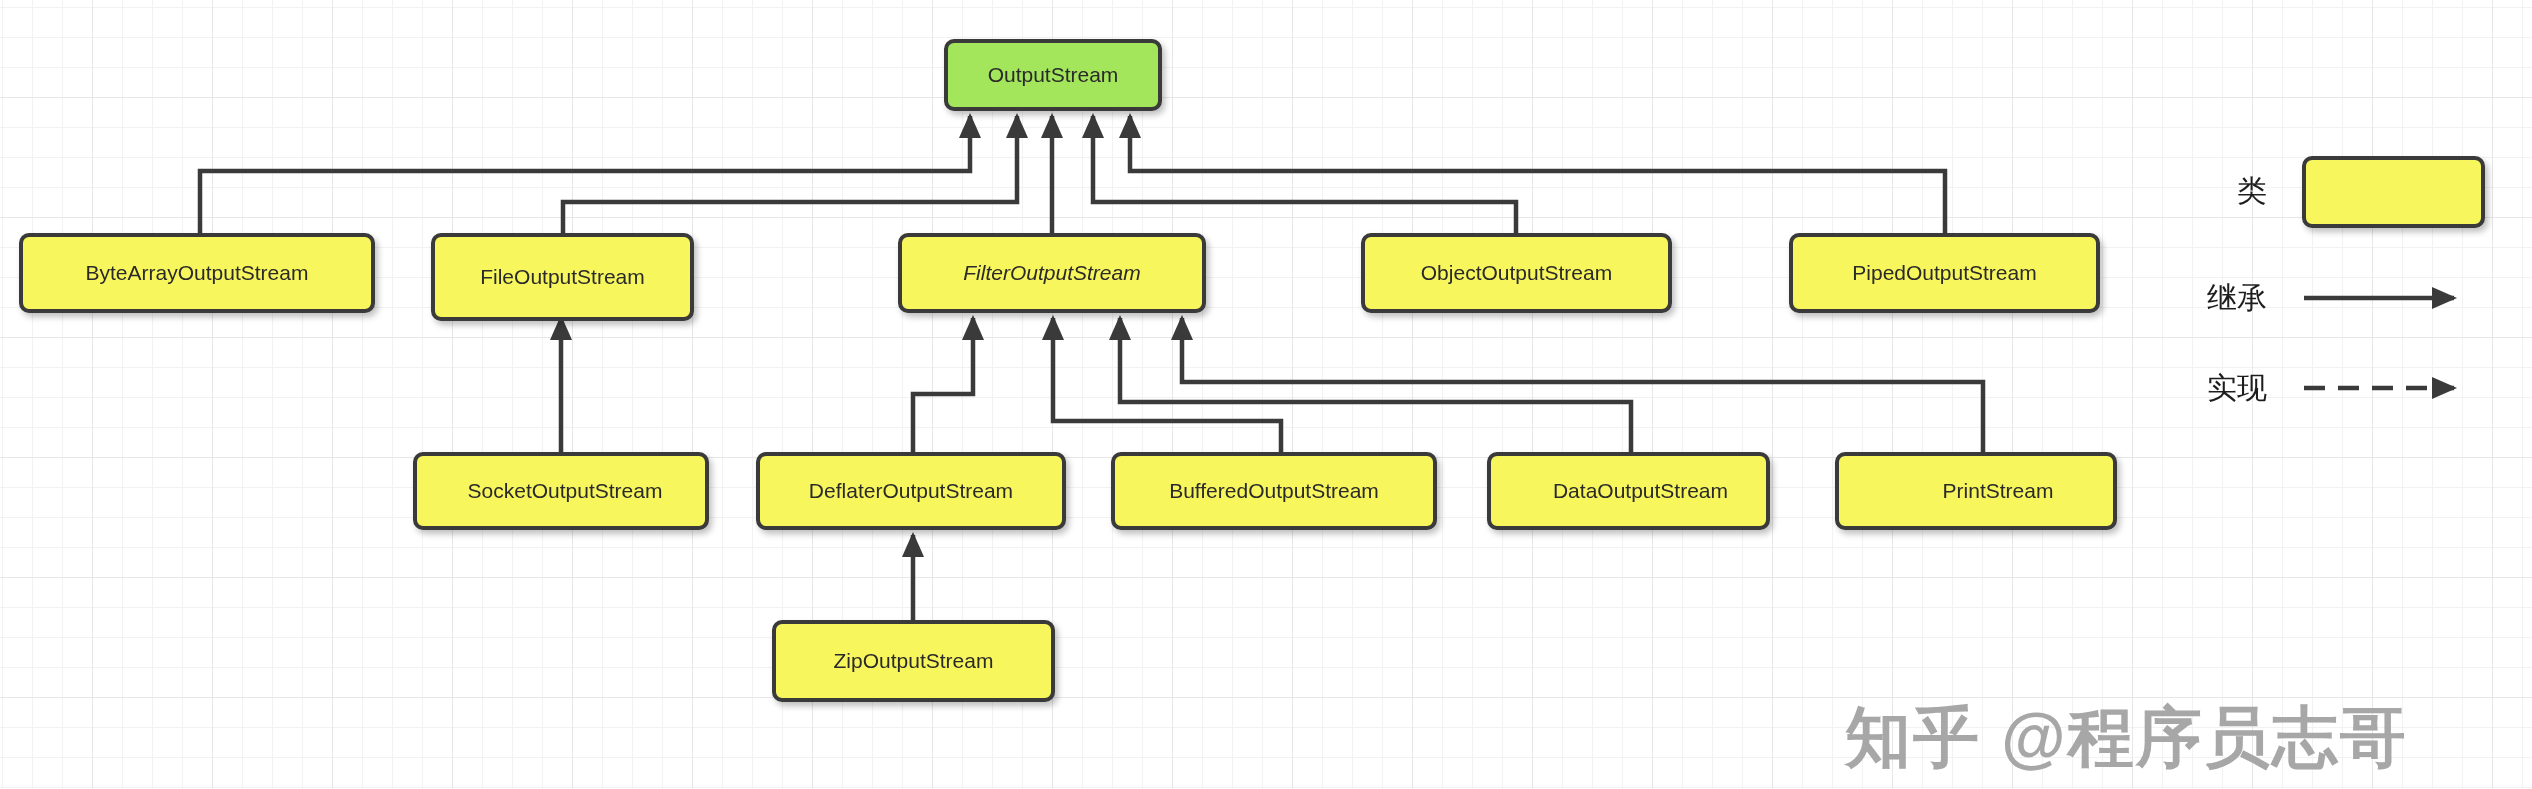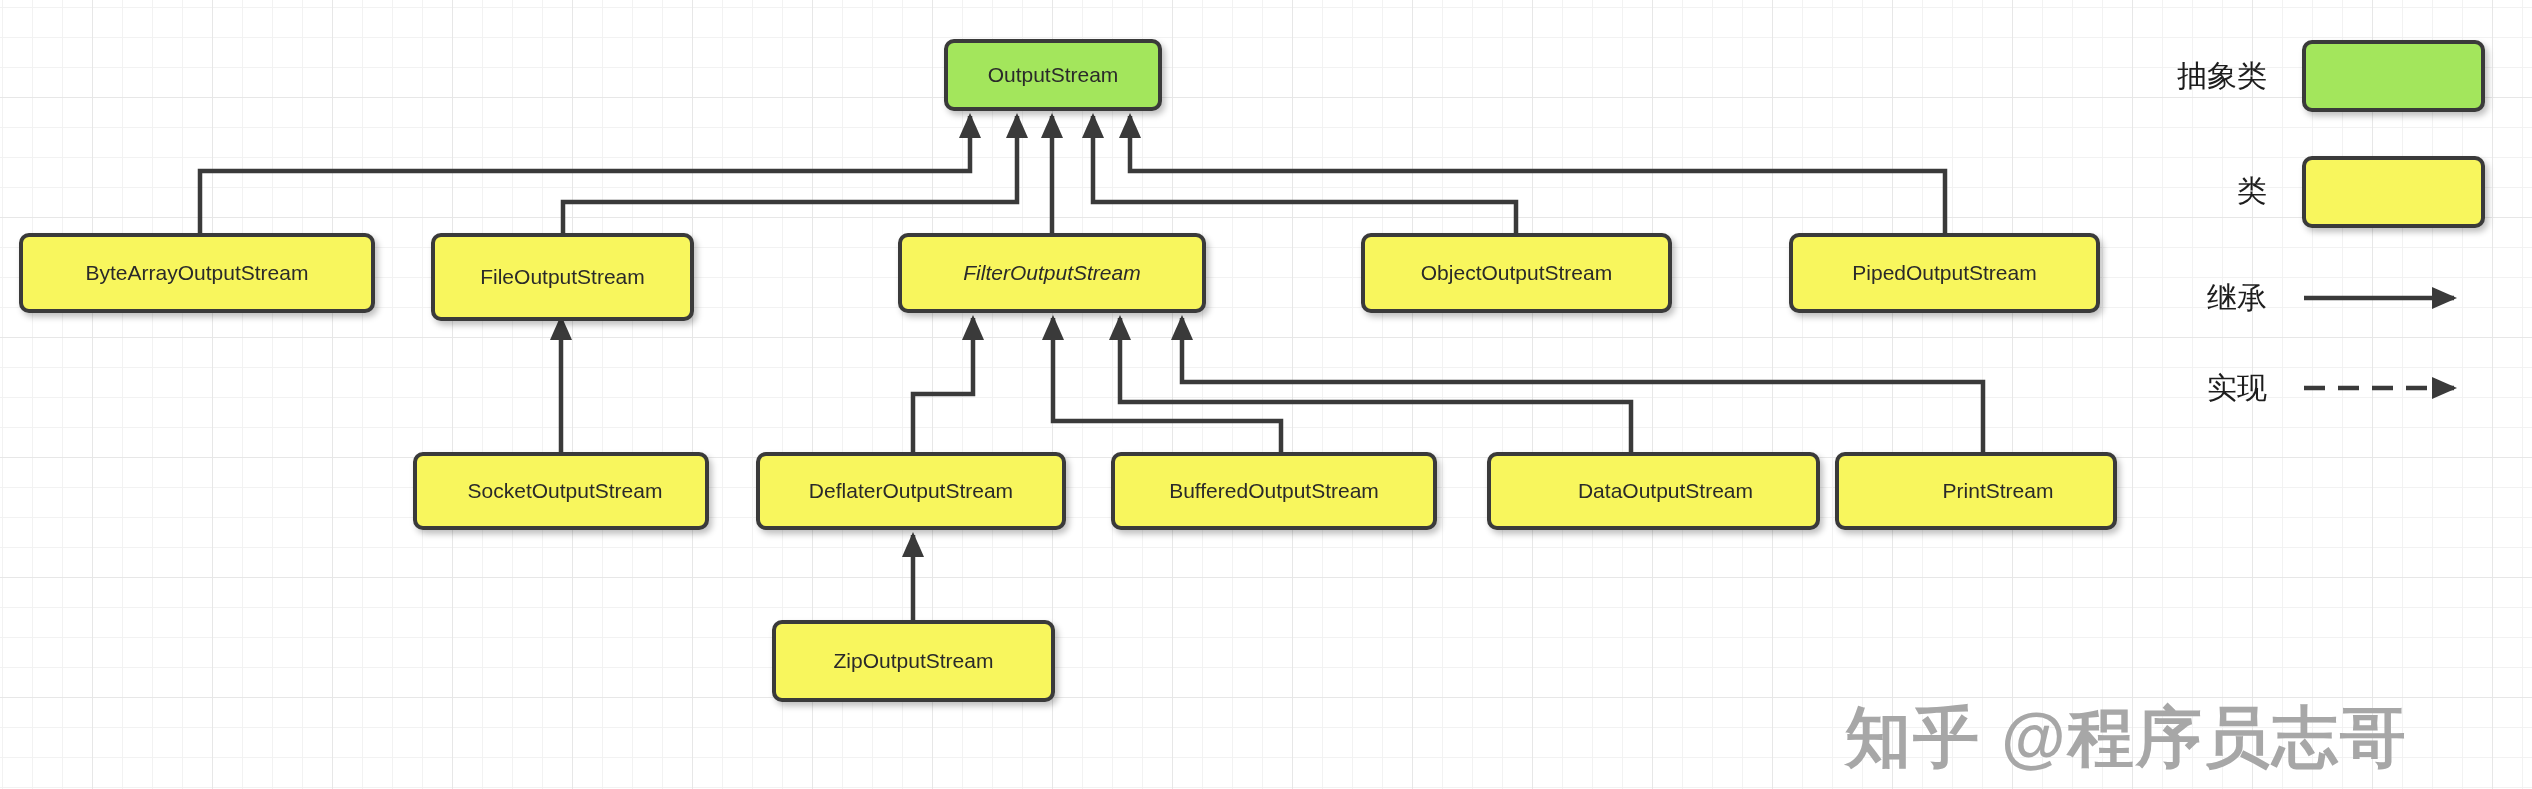--- a/index.html
+++ b/index.html
@@ -129,30 +129,26 @@
   <div id="node-layer">
       <div class="node abstract" style="left: 944px; top: 39px; width: 218px; height: 72px;">OutputStream</div>
       <div class="node" style="left: 19px; top: 233px; width: 356px; height: 80px;">ByteArrayOutputStream</div>
       <div class="node" style="left: 431px; top: 233px; width: 263px; height: 88px;">FileOutputStream</div>
       <div class="node" style="left: 898px; top: 233px; width: 308px; height: 80px; font-style: italic;">FilterOutputStream</div>
       <div class="node" style="left: 1361px; top: 233px; width: 311px; height: 80px;">ObjectOutputStream</div>
       <div class="node" style="left: 1789px; top: 233px; width: 311px; height: 80px;">PipedOutputStream</div>
       <div class="node" style="left: 413px; top: 452px; width: 296px; height: 78px; padding-left: 8px;">SocketOutputStream</div>
       <div class="node" style="left: 756px; top: 452px; width: 310px; height: 78px;">DeflaterOutputStream</div>
       <div class="node" style="left: 1111px; top: 452px; width: 326px; height: 78px;">BufferedOutputStream</div>
-      <div class="node" style="left: 1487px; top: 452px; width: 333px; height: 78px; padding-left: 24px;">DataOutputStream</div>
+      <div class="node" style="left: 1487px; top: 452px; width: 283px; height: 78px; padding-left: 24px;">DataOutputStream</div>
       <div class="node" style="left: 1835px; top: 452px; width: 282px; height: 78px; padding-left: 44px;">PrintStream</div>
       <div class="node" style="left: 772px; top: 620px; width: 283px; height: 82px;">ZipOutputStream</div>
     </div>
 
   <div class="legend">
-    <div class="legend-row" style="top:40px; height:72px;">
-      <span class="legend-label">抽象类</span>
-      <span class="legend-swatch swatch-box abstract"></span>
-    </div>
     <div class="legend-row" style="top:155px; height:73px;">
       <span class="legend-label">类</span>
       <span class="legend-swatch swatch-box class"></span>
     </div>
     <div class="legend-row" style="top:281px; height:34px;">
       <span class="legend-label">继承</span>
       <span class="legend-swatch swatch-arrow">
         <svg width="183" height="34" viewBox="0 0 183 34" xmlns="http://www.w3.org/2000/svg">
           <line x1="2" y1="17" x2="152" y2="17" stroke="#3a3a3a" stroke-width="4.5" marker-end="url(#arrowhead)"></line>
         </svg>

